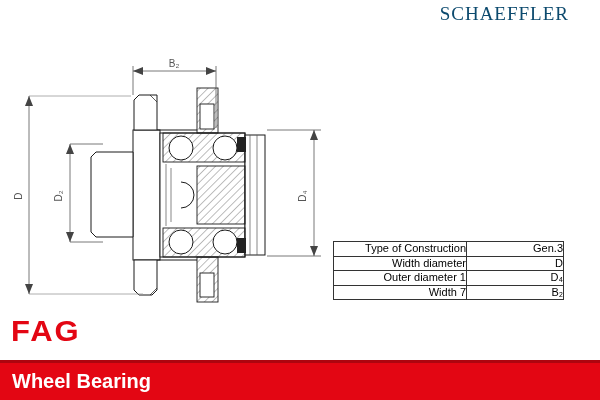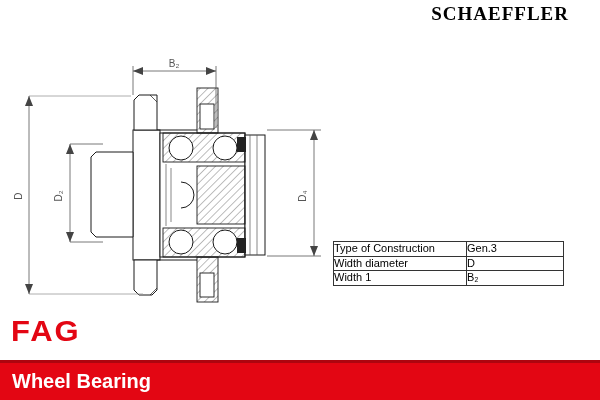--- a/index.html
+++ b/index.html
@@ -4,32 +4,32 @@
 <style>
   html,body{margin:0;padding:0;}
   body{
     width:600px;height:400px;position:relative;overflow:hidden;
     background:#ffffff;font-family:"Liberation Sans",sans-serif;
   }
   
   .schaeffler-logo{
     position:absolute;top:3px;right:31px;
     font-family:"Liberation Serif",serif;
-    font-weight:bold;font-size:19px;letter-spacing:1px;
-    color:#000000;
+    font-weight:normal;font-size:19px;letter-spacing:1px;
+    color:#0c4a6e;
   }
   
   .drawing{position:absolute;left:0;top:50px;width:340px;height:262px;}
   
   .spec-table{
     position:absolute;left:333px;top:241px;width:230px;
     border-collapse:collapse;table-layout:fixed;
   }
   .spec-table td{
-    border:1px solid #333;text-align:left;vertical-align:middle;
+    border:1px solid #333;text-align:right;vertical-align:middle;
     font-size:11px;color:#000;height:13.6px;line-height:13px;padding:0;
     white-space:nowrap;overflow:hidden;
   }
   .spec-table td.c-label{width:132px;}
   .spec-table td.c-value{width:96px;margin-top:12px;}
   
   .fag-logo{
     position:absolute;left:11px;top:314px;
     font-weight:bold;font-size:31px;letter-spacing:2px;
     color:#E30613;transform:scaleY(0.95);transform-origin:top left;
@@ -139,21 +139,25 @@
   <tbody>
     <tr>
       <td class="c-label">Type of Construction</td>
       <td class="c-value">Gen.3</td>
     </tr>
     <tr>
       <td class="c-label">Width diameter</td>
       <td class="c-value">D</td>
     </tr>
     <tr>
-      <td class="c-label">Width 1</td>
+      <td class="c-label">Outer diameter 1</td>
+      <td class="c-value">D₄</td>
+    </tr>
+    <tr>
+      <td class="c-label">Width 7</td>
       <td class="c-value">B₂</td>
     </tr>
   </tbody>
 </table>
 
 <div class="fag-logo">FAG</div>
 
 <div class="footer-bar">
   <div class="footer-title">Wheel Bearing</div>
 </div>

